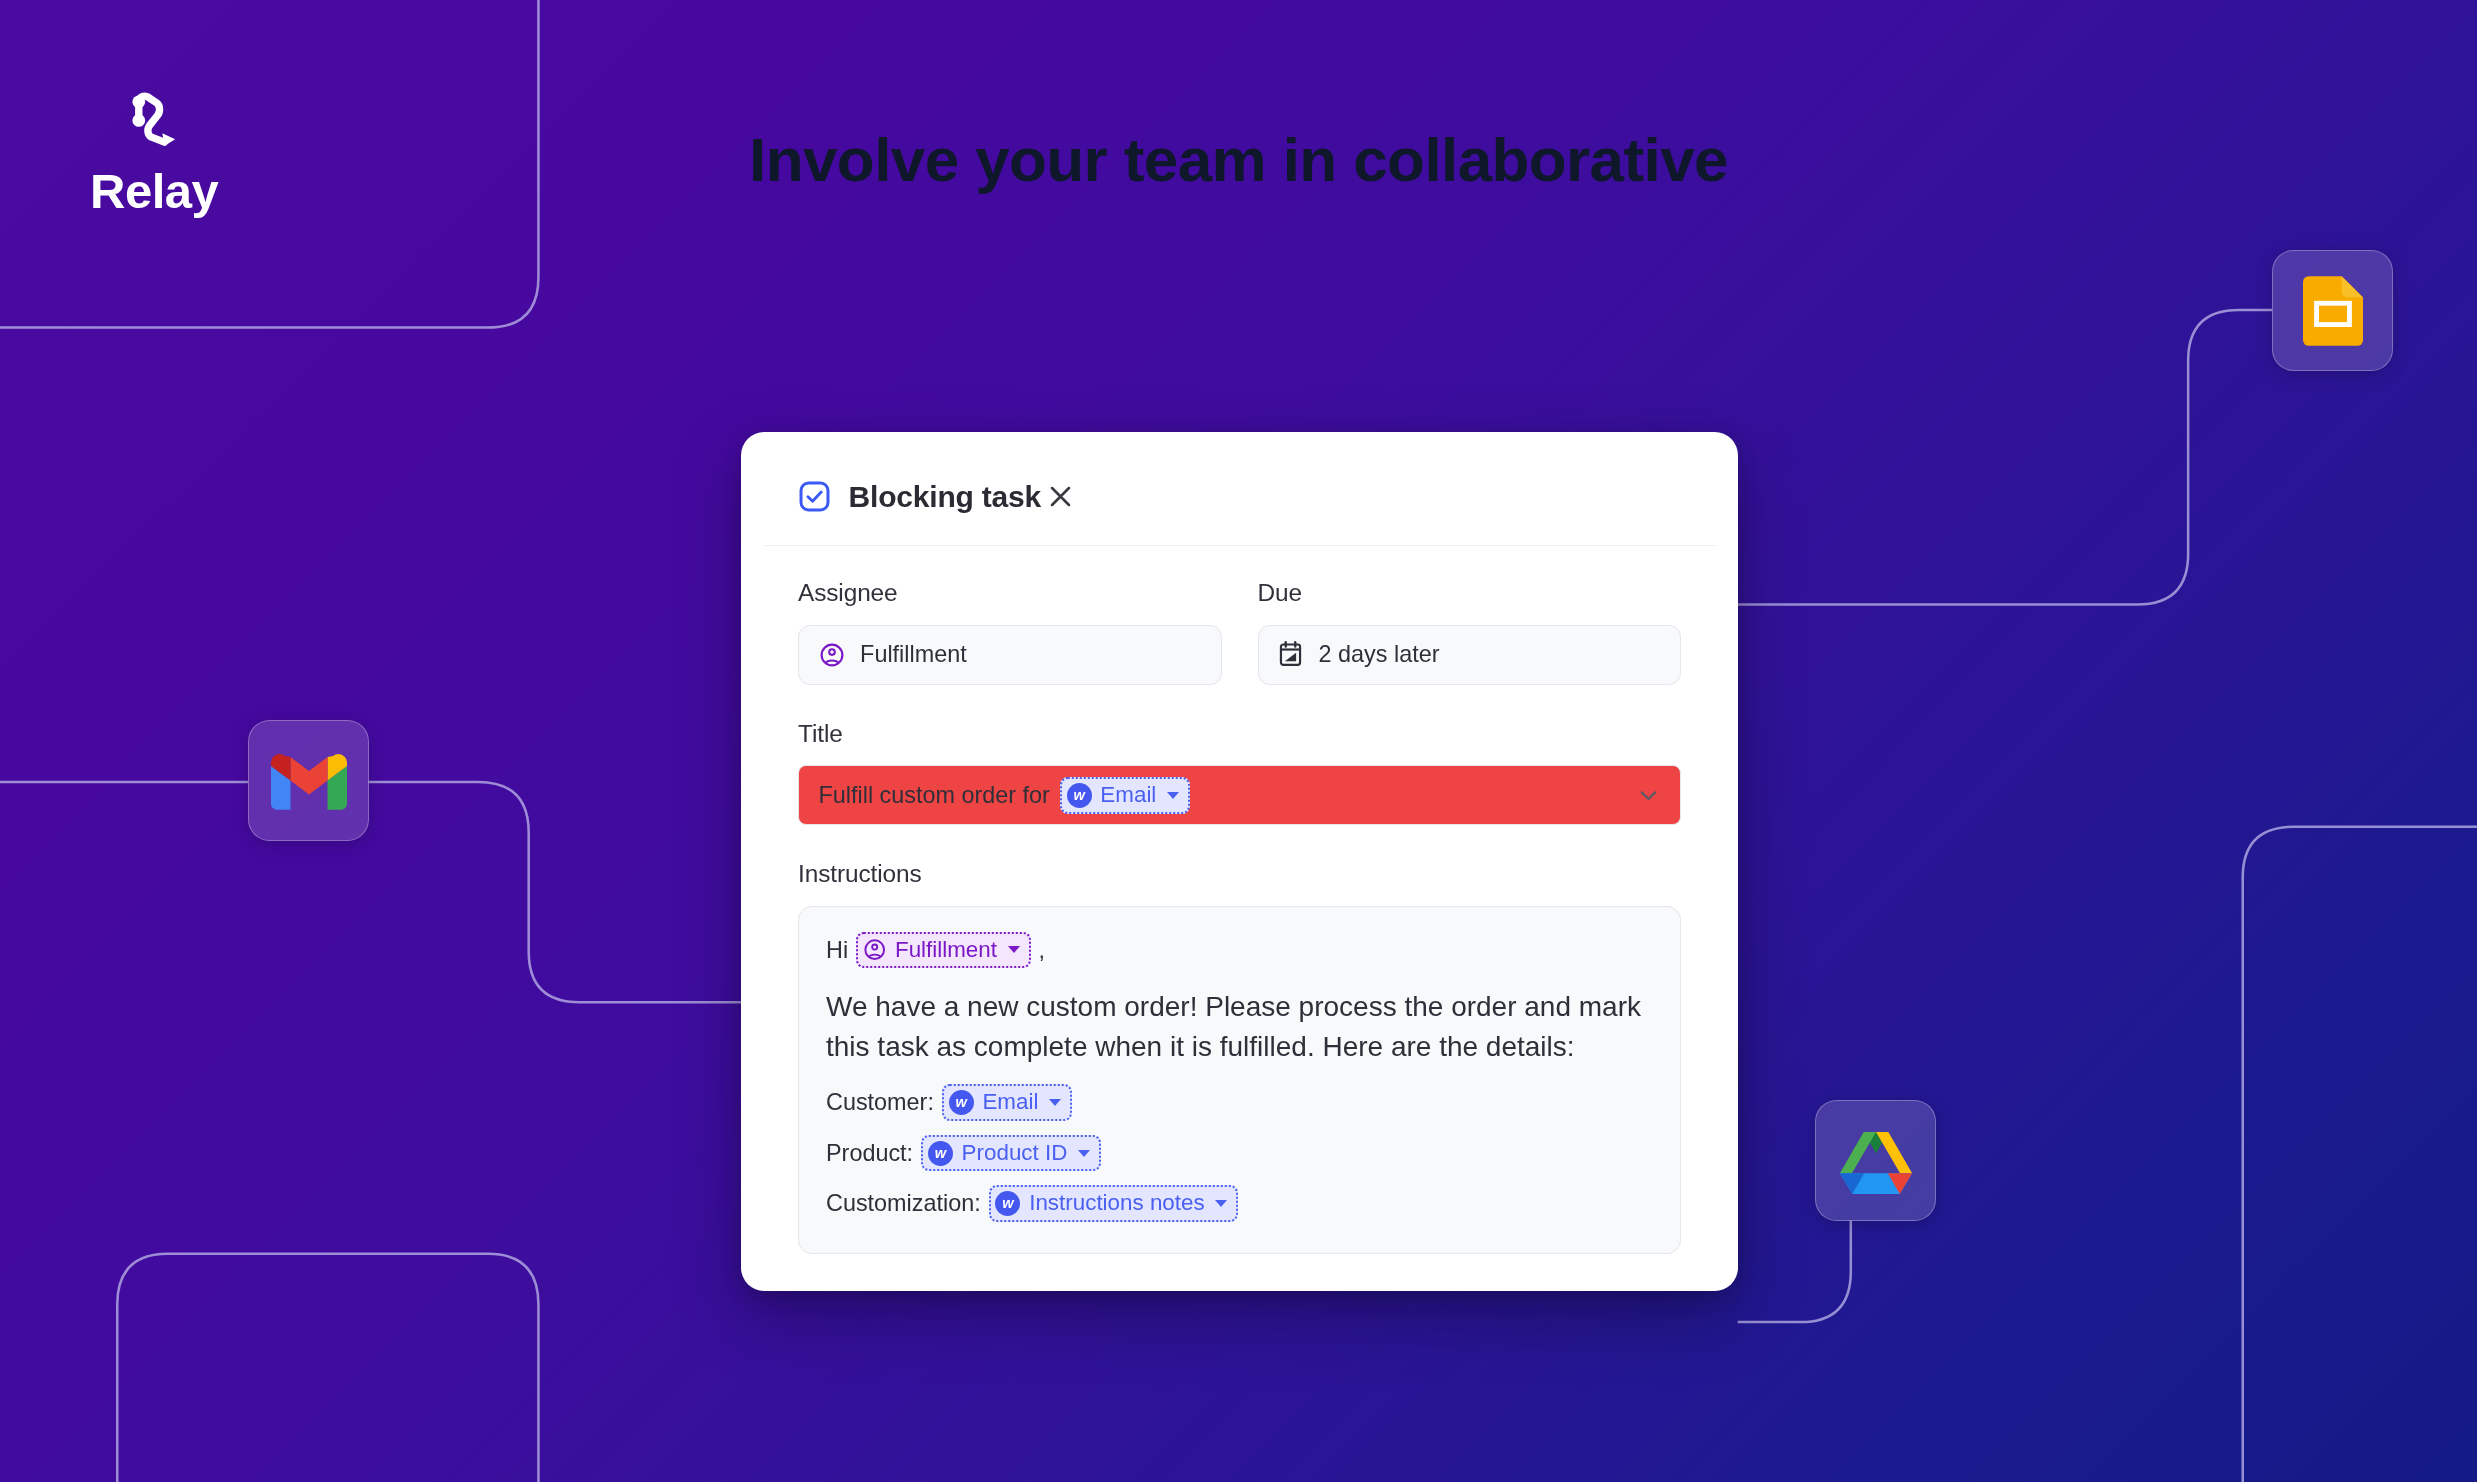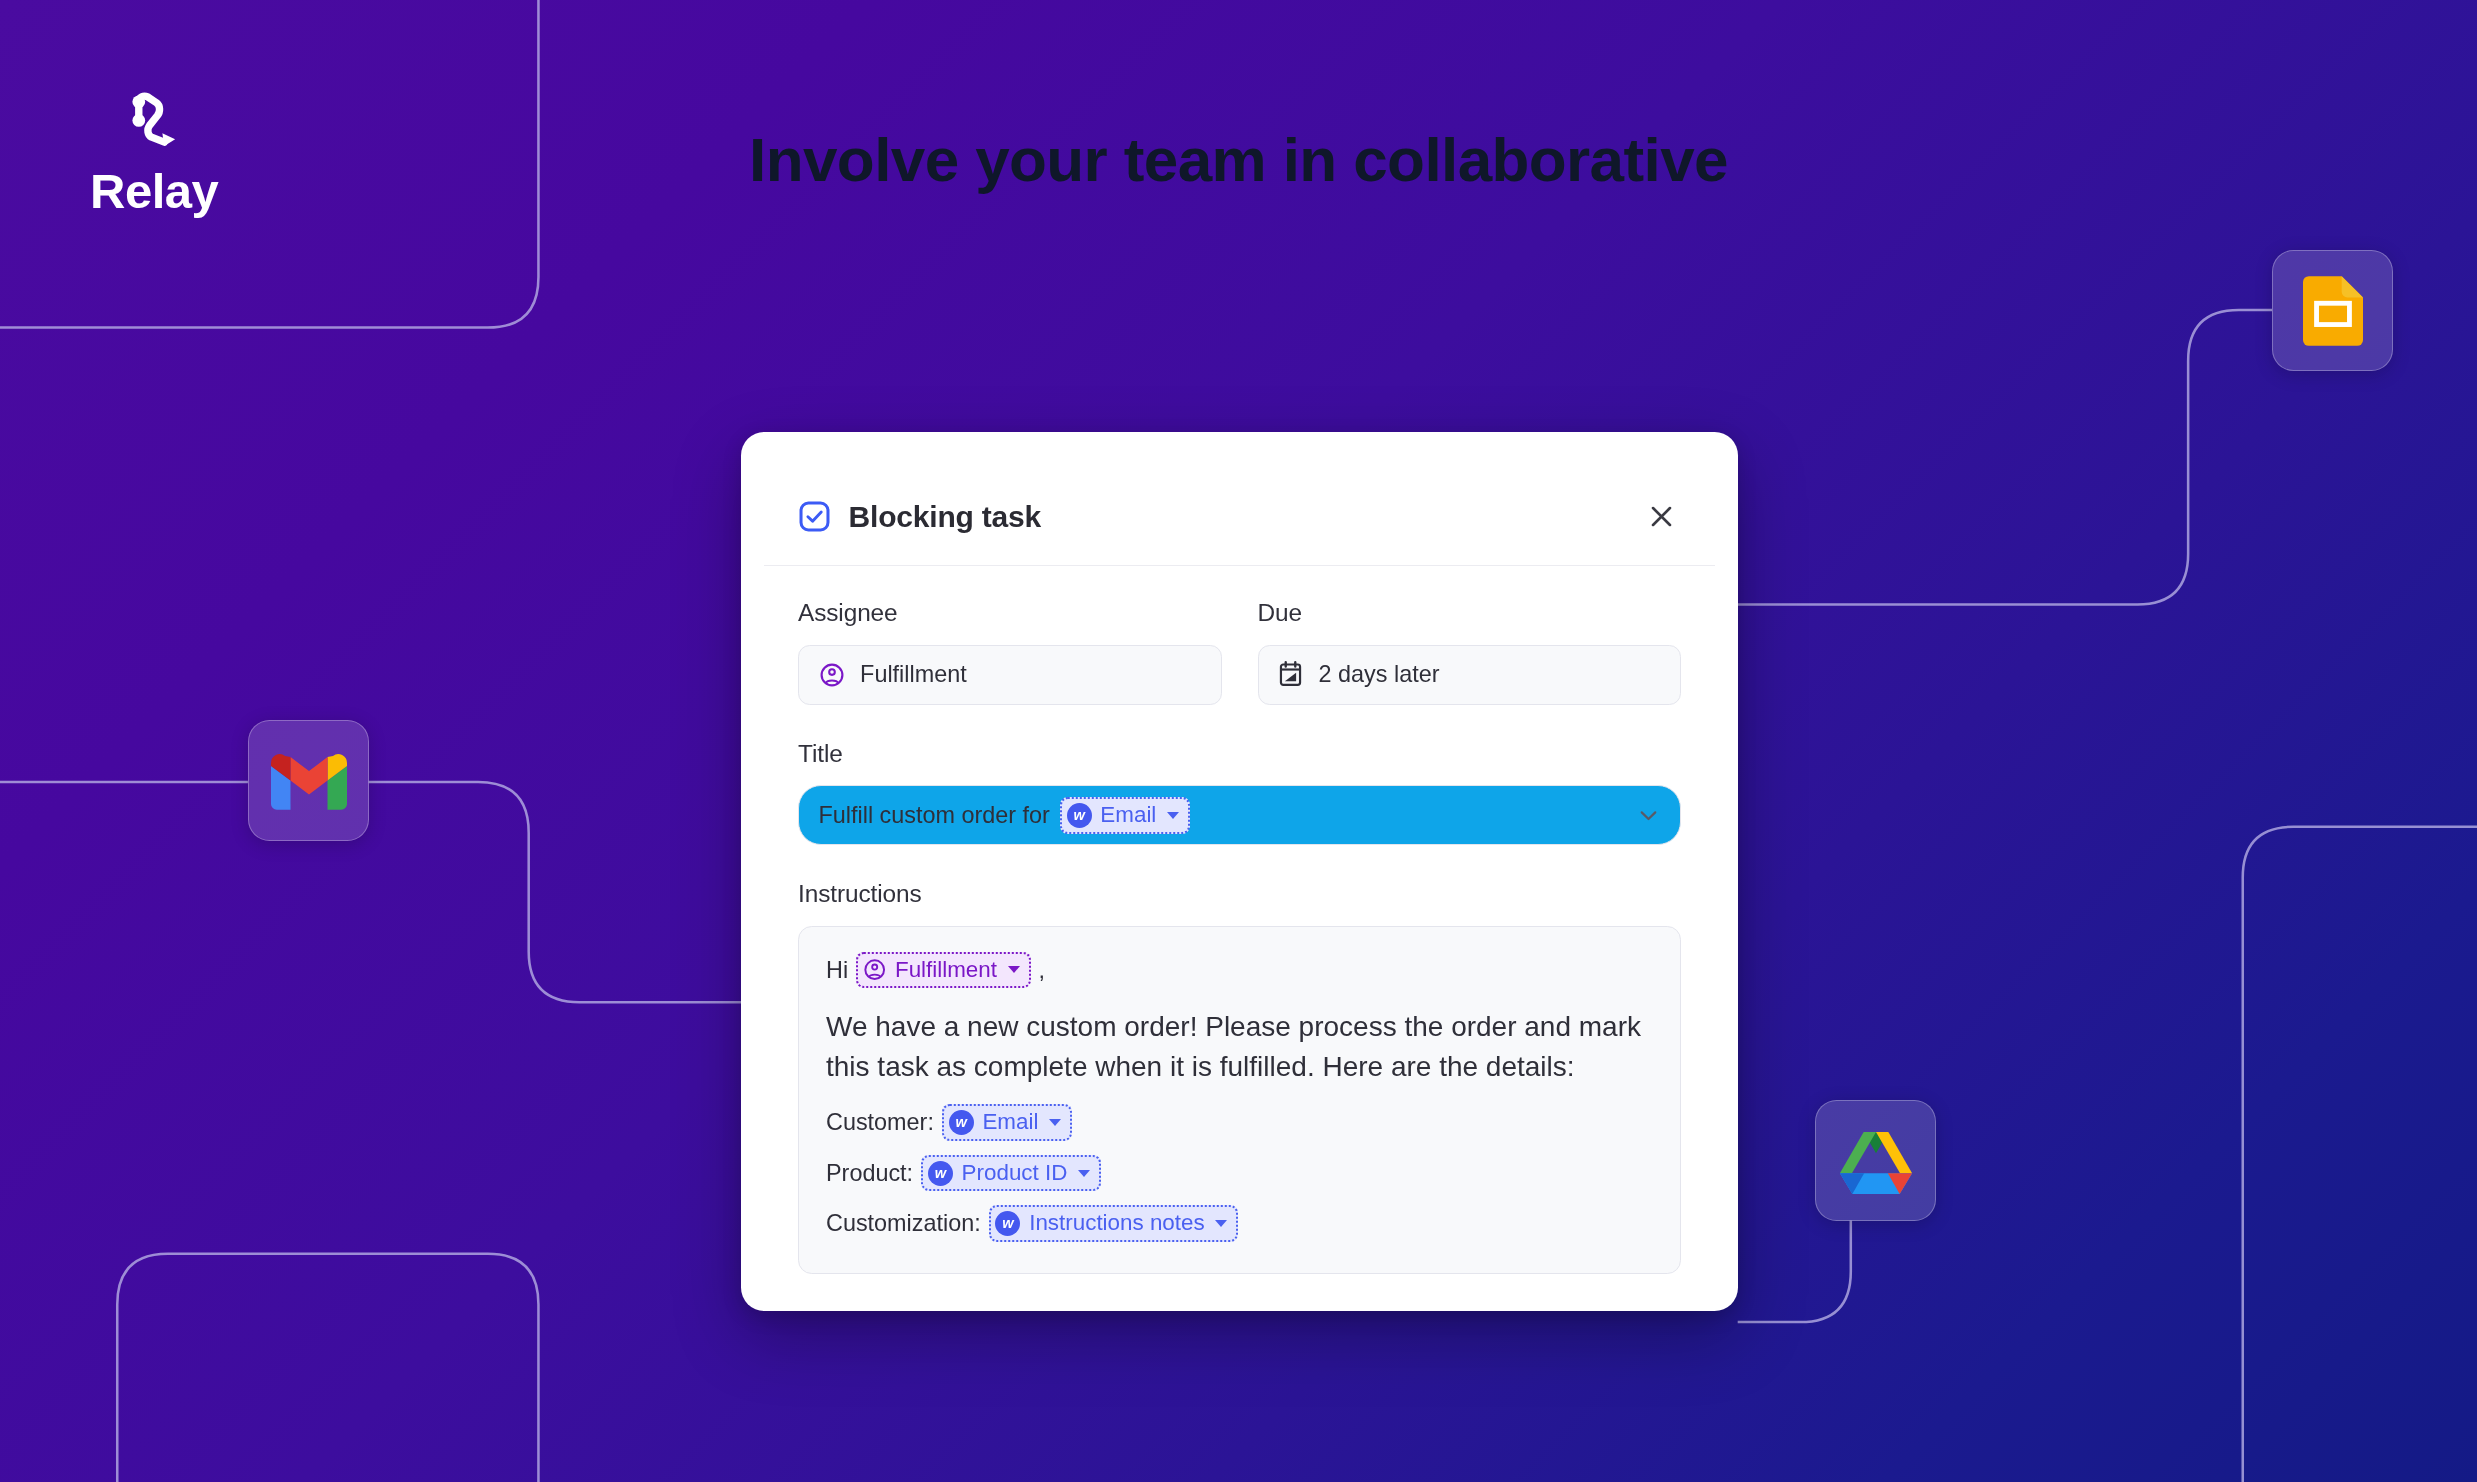--- a/index.html
+++ b/index.html
@@ -81,22 +81,22 @@
     width: 997px;
     background: #ffffff;
     border-radius: 23.4px;
     box-shadow: 0 25px 68px rgba(0,0,0,0.30), 0 5.9px 19.5px rgba(0,0,0,0.16);
     overflow: hidden;
     padding: 0 0 37px 0;
   }
   .dialog-header {
     display: flex;
     align-items: center;
-    justify-content: space-between;
-    padding: 65px 57px 29px 57px;
+    justify-content: flex-start;
+    padding: 45px 57px 29px 57px;
   }
   .dialog-title-group {
     display: flex;
     align-items: center;
     gap: 17.6px;
   }
   .task-check-icon { width: 33px; height: 33px; display: block; }
   .dialog-title {
     font-size: 30px;
     font-weight: 600;
@@ -146,23 +146,23 @@
     padding: 0 19.5px;
     font-size: 23.4px;
     color: #2f2f39;
     cursor: text;
   }
   .input-box .ib-icon { display: flex; align-items: center; flex: 0 0 auto; }
   .input-box .ib-value { white-space: nowrap; overflow: hidden; text-overflow: ellipsis; }
 
   
   .title-input {
-    background: #0ea5e9;
+    background: #ef4444;
     border: 1px solid #e4e5ed;
-    border-radius: 23px;
+    border-radius: 8px;
     min-height: 60px;
     display: flex;
     align-items: center;
     padding: 0 19.5px 0 19.5px;
     font-size: 23.4px;
     color: #2f2f39;
     justify-content: space-between;
     gap: 11.7px;
     cursor: text;
   }

